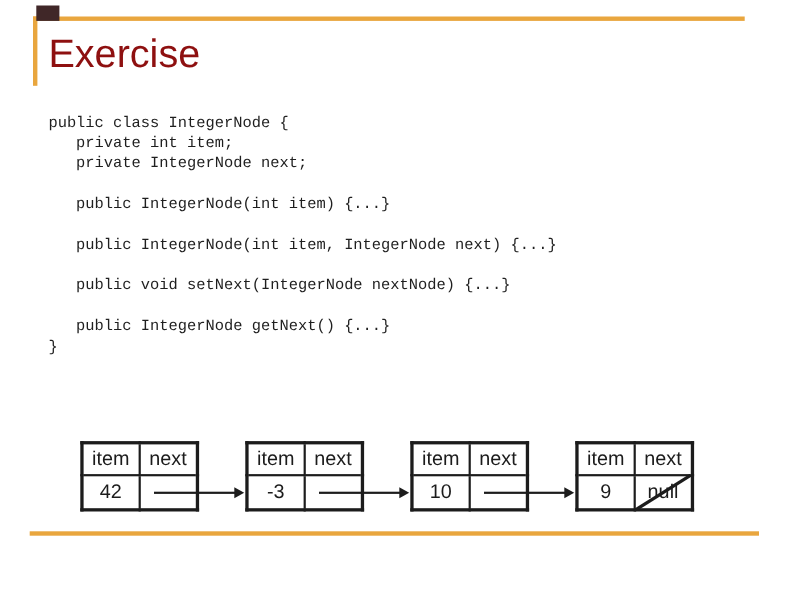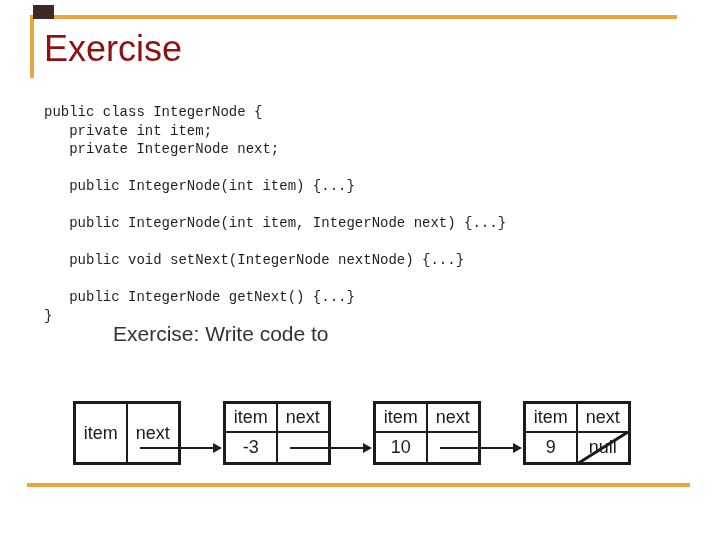--- a/index.html
+++ b/index.html
@@ -99,29 +99,32 @@
    public IntegerNode(int item) {...}
 
    public IntegerNode(int item, IntegerNode next) {...}
 
    public void setNext(IntegerNode nextNode) {...}
 
    public IntegerNode getNext() {...}
 }</pre>
 
   <div class="prompt">
-    <div>Exercise: Write code to</div>
   </div>
 
   <div class="node" style="left:73px">
     <table>
       <tbody>
           <tr class="hdr">
         <td class="c-item">item</td>
         <td class="c-next">next</td>
+      </tr>
+      <tr class="val">
+        <td class="c-item">42</td>
+        <td class="c-next"></td>
       </tr>
     </tbody>
       </table>
   </div>
 
   <div class="node" style="left:223px">
     <table>
       <tbody>
           <tr class="hdr">
         <td class="c-item">item</td>

